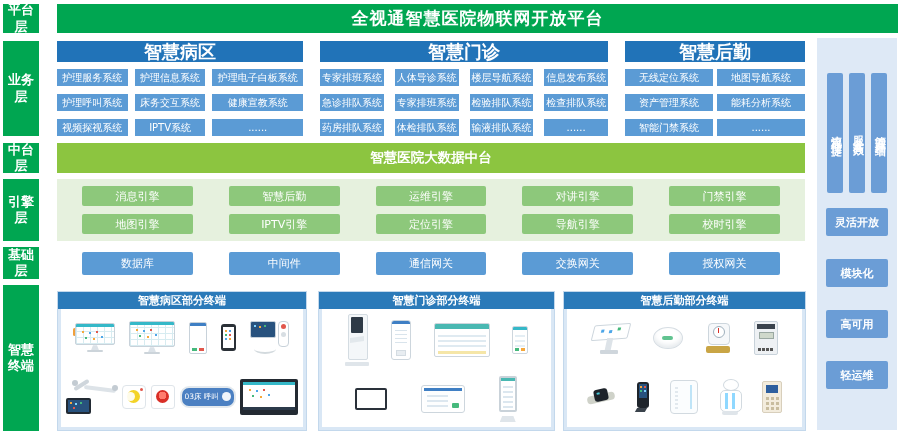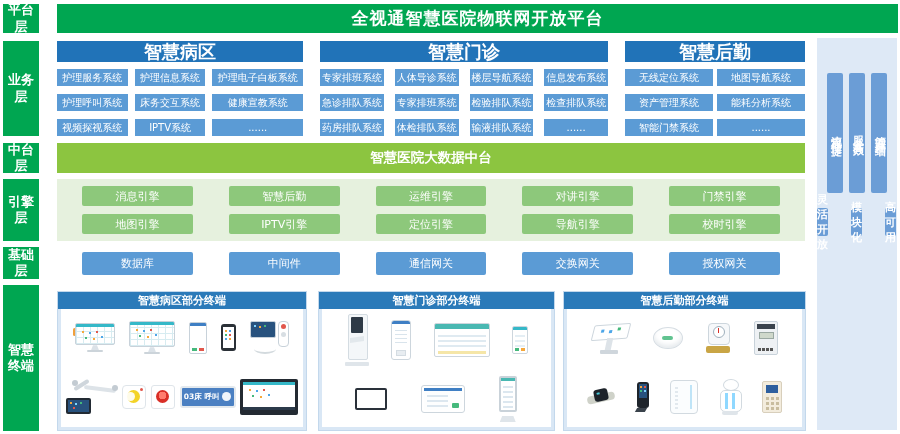--- a/index.html
+++ b/index.html
@@ -99,22 +99,22 @@
   .arm-tab{position:absolute;left:0;bottom:0;width:25px;height:16px;background:#222a33;border-radius:2px;padding:2px;box-sizing:border-box;}
   .arm-scr{width:100%;height:100%;background:#28527E;position:relative;}
   .arm-scr::after{content:"";position:absolute;left:2px;top:2px;width:2px;height:2px;background:#f6a83c;box-shadow:5px 1px #7fd4ff,10px 0 #45b97c,3px 5px #e2574c;}
   .d-dome{width:22px;height:22px;background:#fff;border:1px solid #dfe5ea;border-radius:4px;position:relative;}
   .d-dome::before{content:"";position:absolute;left:4px;top:4px;width:13px;height:13px;border-radius:50%;background:#f3d327;}
   .d-dome::after{content:"";position:absolute;left:3px;top:6px;width:9px;height:9px;border-radius:50%;background:#fff;opacity:.9;}
   .dome-red{position:absolute;top:2px;right:2px;width:3px;height:3px;border-radius:50%;background:#e2574c;}
   .d-sos{width:22px;height:22px;background:#fff;border:1px solid #dfe5ea;border-radius:3px;display:flex;align-items:center;justify-content:center;}
   .d-sos::before{content:"";width:13px;height:13px;border-radius:50%;
     background:radial-gradient(circle at 50% 42%,#ff7c6e 0 38%,#d92f27 40% 100%);}
-  .d-doorsign{width:52px;height:18px;background:#4B80C2;border:2px solid #e3e9ee;border-radius:3px;
-    color:#fff;font-size:7.5px;font-weight:bold;display:flex;align-items:center;justify-content:center;gap:3px;white-space:nowrap;}
+  .d-doorsign{width:52px;height:18px;background:#4B80C2;border:2px solid #e3e9ee;border-radius:9px;
+    color:#fff;font-size:7.5px;font-weight:normal;display:flex;align-items:center;justify-content:center;gap:3px;white-space:nowrap;}
   .ds-clock{width:9px;height:9px;border-radius:50%;background:#fff;flex:none;opacity:.92;}
   .d-board{width:58px;height:36px;background:#232a32;border-radius:2px;padding:3px 3px 5px;box-sizing:border-box;}
   .b-scr{width:100%;height:100%;background:#fff;position:relative;overflow:hidden;}
   .b-scr::after{content:"";position:absolute;bottom:0;left:0;right:0;height:3px;background:#2b3a4a;}
 
   .d-kiosk{width:24px;height:52px;}
   .k-body{position:absolute;left:3px;top:0;width:18px;height:44px;background:#f4f7f9;border:1px solid #d4dce2;border-radius:2px;}
   .k-scr{position:absolute;left:6px;top:3px;width:12px;height:16px;background:#2e3a46;border-radius:1px;}
   .k-tray{position:absolute;left:5px;top:23px;width:14px;height:5px;background:#e2e8ec;transform:skewY(-8deg);}
   .k-base{position:absolute;bottom:0;left:0;width:24px;height:4px;background:#dfe5ea;border-radius:1px;}
@@ -188,21 +188,21 @@
   .d-keypad{width:18px;height:30px;background:#f3ecdd;border:1px solid #d8cfbc;border-radius:2px;position:relative;}
   .d-keypad::before{content:"";position:absolute;top:3px;left:3px;right:3px;height:8px;background:#2E5F9E;}
   .d-keypad::after{content:"";position:absolute;top:15px;left:3px;width:3px;height:3px;background:#c9bd9f;
     box-shadow:5px 0 #c9bd9f,10px 0 #c9bd9f,0 5px #c9bd9f,5px 5px #c9bd9f,10px 5px #c9bd9f,0 10px #c9bd9f,5px 10px #c9bd9f,10px 10px #c9bd9f;}
 
   
   .right-panel{position:absolute;left:817px;top:38px;width:80px;height:392px;background:#DEE9F6;}
   .vpills{display:flex;gap:6px;justify-content:center;padding-top:35px;}
   .vpill{width:16px;height:120px;background:#6B9DD6;border-radius:2px;color:#fff;font-size:11px;font-weight:bold;
     writing-mode:vertical-rl;text-orientation:upright;display:flex;align-items:center;justify-content:center;letter-spacing:3px;}
-  .hpills{display:flex;flex-direction:row;align-items:center;gap:23px;margin-top:15px;}
+  .hpills{display:flex;flex-direction:column;align-items:center;gap:23px;margin-top:15px;}
   .hpill{width:62px;height:28px;background:#6B9DD6;border-radius:2px;color:#fff;font-size:11px;font-weight:bold;
     display:flex;align-items:center;justify-content:center;}
 </style>
 </head>
 <body>
 
 <div class="stage">
 
   <div class="layer-label ll-platform">
       <span>平台层</span>

